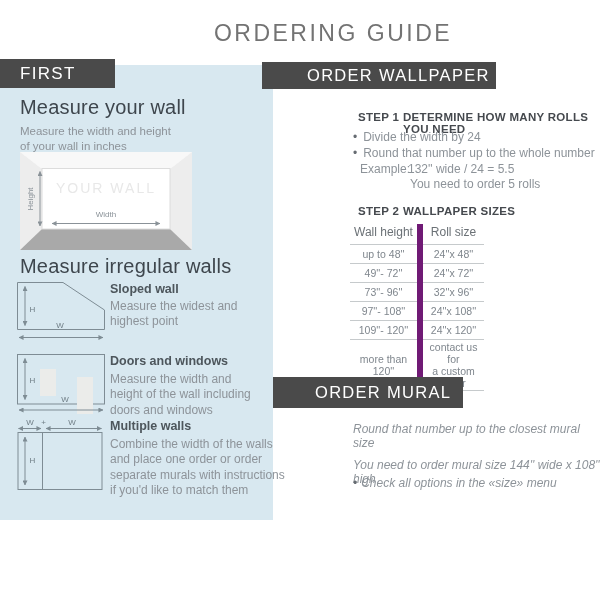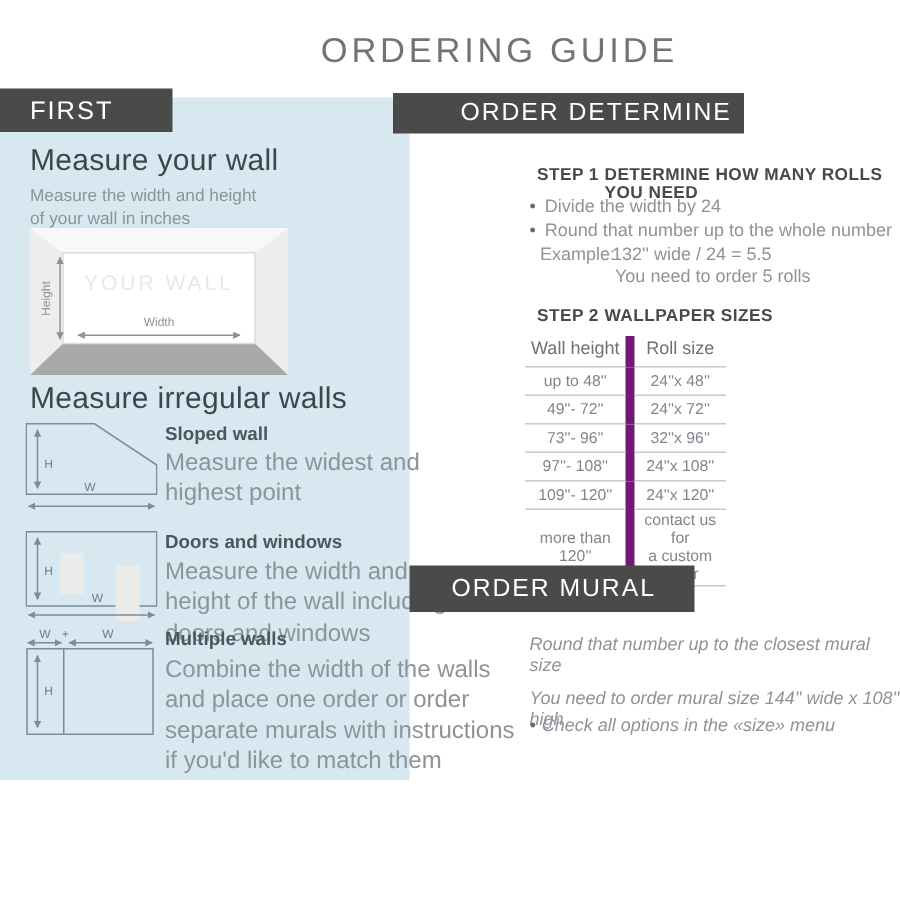--- a/index.html
+++ b/index.html
@@ -14,27 +14,27 @@
   }
 
   .blue-panel { position:absolute; left:0; top:65px; width:273px; height:455px; background:#d8e8f0; }
 
   .bar {
     position:absolute; background:#4a4a4a; color:#ffffff;
     display:flex; align-items:center; letter-spacing:1.3px; font-weight:400;
   }
   .bar-first     { left:0;     top:59px;  width:115px; height:29px; padding-left:20px; font-size:17px; }
   .bar-wallpaper { left:262px; top:62px;  width:234px; height:27px; padding-left:45px; font-size:16.5px; }
-  .bar-mural     { left:273px; top:377px; width:190px; height:31px; padding-left:28px; font-size:16.5px; }
+  .bar-mural     { left:273px; top:377px; width:190px; height:31px; padding-left:42px; font-size:16.5px; }
 
   .h-left { position:absolute; font-size:20px; color:#3e464d; font-weight:400; letter-spacing:0.2px; }
   #h-measure   { left:20px; top:96px; }
   #h-irregular { left:20px; top:255px; }
 
-  .gray { color:#8d9399; font-size:16px; line-height:1.28; white-space:pre-line; }
+  .gray { color:#8d9399; font-size:12px; line-height:1.28; white-space:pre-line; }
   #measure-desc { position:absolute; left:20px; top:124px; font-size:11.5px; }
 
   .item-title { position:absolute; font-size:12.5px; font-weight:bold; color:#4d565c; }
   .item-desc  { position:absolute; }
   #sloped-title { left:110px; top:282px; } #sloped-desc { left:110px; top:299px; }
   #doors-title  { left:110px; top:354px; } #doors-desc  { left:110px; top:372px; }
   #multi-title  { left:110px; top:419px; } #multi-desc  { left:110px; top:437px; }
 
   .dg { position:absolute; }
   #room-svg   { left:20px; top:152px; }
@@ -175,21 +175,21 @@
     <line class="dg-line" x1="8" y1="19" x2="8" y2="67" marker-start="url(#ar-multi)" marker-end="url(#ar-multi)"></line>
     <text class="dg-txt" x="12.5" y="45">H</text>
   </svg>
   <div class="item-title" id="multi-title">Multiple walls</div>
   <div class="gray item-desc" id="multi-desc">Combine the width of the walls
 and place one order or order
 separate murals with instructions
 if you'd like to match them</div>
 
   <div class="bar bar-wallpaper">
-    <span>ORDER DETERMINE</span>
+    <span>ORDER WALLPAPER</span>
   </div>
 
   <div class="step-row" id="step1">
     <span class="step-label">STEP 1</span>
     <span class="step-title">DETERMINE HOW MANY ROLLS YOU NEED</span>
   </div>
 
   <div class="bullets">
     <div class="bullet-line">Divide the width by 24</div>
     <div class="bullet-line">Round that number up to the whole number</div>

